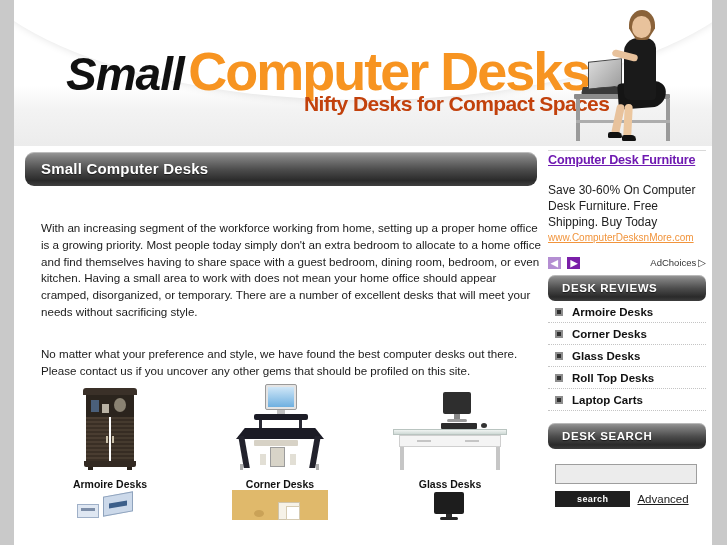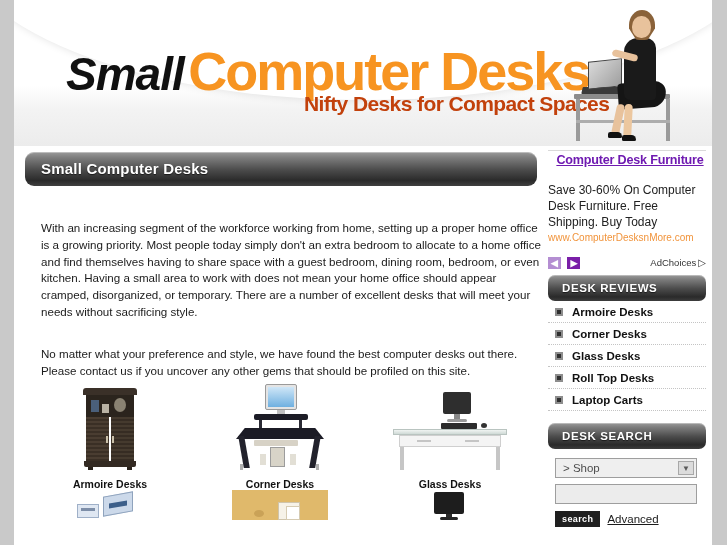--- a/index.html
+++ b/index.html
@@ -280,33 +280,33 @@
   }
   .ad-title {
     margin: 0;
     font-size: 12.6px;
     font-weight: bold;
     color: #6f1ab1;
     text-decoration: underline;
     letter-spacing: -0.2px;
     line-height: 16px;
     cursor: pointer;
-    text-align: center;
   }
   .ad-body {
     margin: 14px 0 0 0;
     font-size: 12px;
     line-height: 16px;
     color: #222;
     width: 150px;
   }
   .ad-url {
     margin: 2px 0 0 0;
     font-size: 10px;
     color: #f1943c;
+    text-decoration: underline;
     cursor: pointer;
   }
   .ad-nav {
     position: relative;
     margin-top: 14px;
     height: 12px;
   }
   .arrow-box {
     display: inline-block;
     width: 13px; height: 12px;
@@ -401,21 +401,21 @@
     width: 142px; height: 20px;
     border: 1px solid #9e9e9e;
     background: #ececec;
   }
   .search-row { margin-top: 7px; display: flex; align-items: center; }
   .search-btn {
     background: #1f1f1f;
     color: #ffffff;
     font-size: 9px;
     font-weight: bold;
-    padding: 3px 7px;
+    padding: 3px 22px;
     letter-spacing: 0.4px;
     cursor: pointer;
   }
   .adv-link {
     margin-left: 7px;
     font-size: 11.5px;
     color: #1b1b1b;
     text-decoration: underline;
     cursor: pointer;
   }
@@ -614,24 +614,20 @@
         <span class="bullet"></span>
         <span class="review-label">Laptop Carts</span>
       </li>
     </ul>
 
     <div class="side-pill" style="margin-top:12px;">
       <span class="side-pill-label">DESK SEARCH</span>
     </div>
 
     <div class="search-box">
-      <div class="sel">
-        <span>&gt; Shop</span>
-        <span class="caret">▼</span>
-      </div>
       <input class="txt" type="text" placeholder="" style="">
       <div class="search-row">
         <span class="search-btn">search</span>
         <span class="adv-link">Advanced</span>
       </div>
     </div>
 
   </div>
 </div>
 

